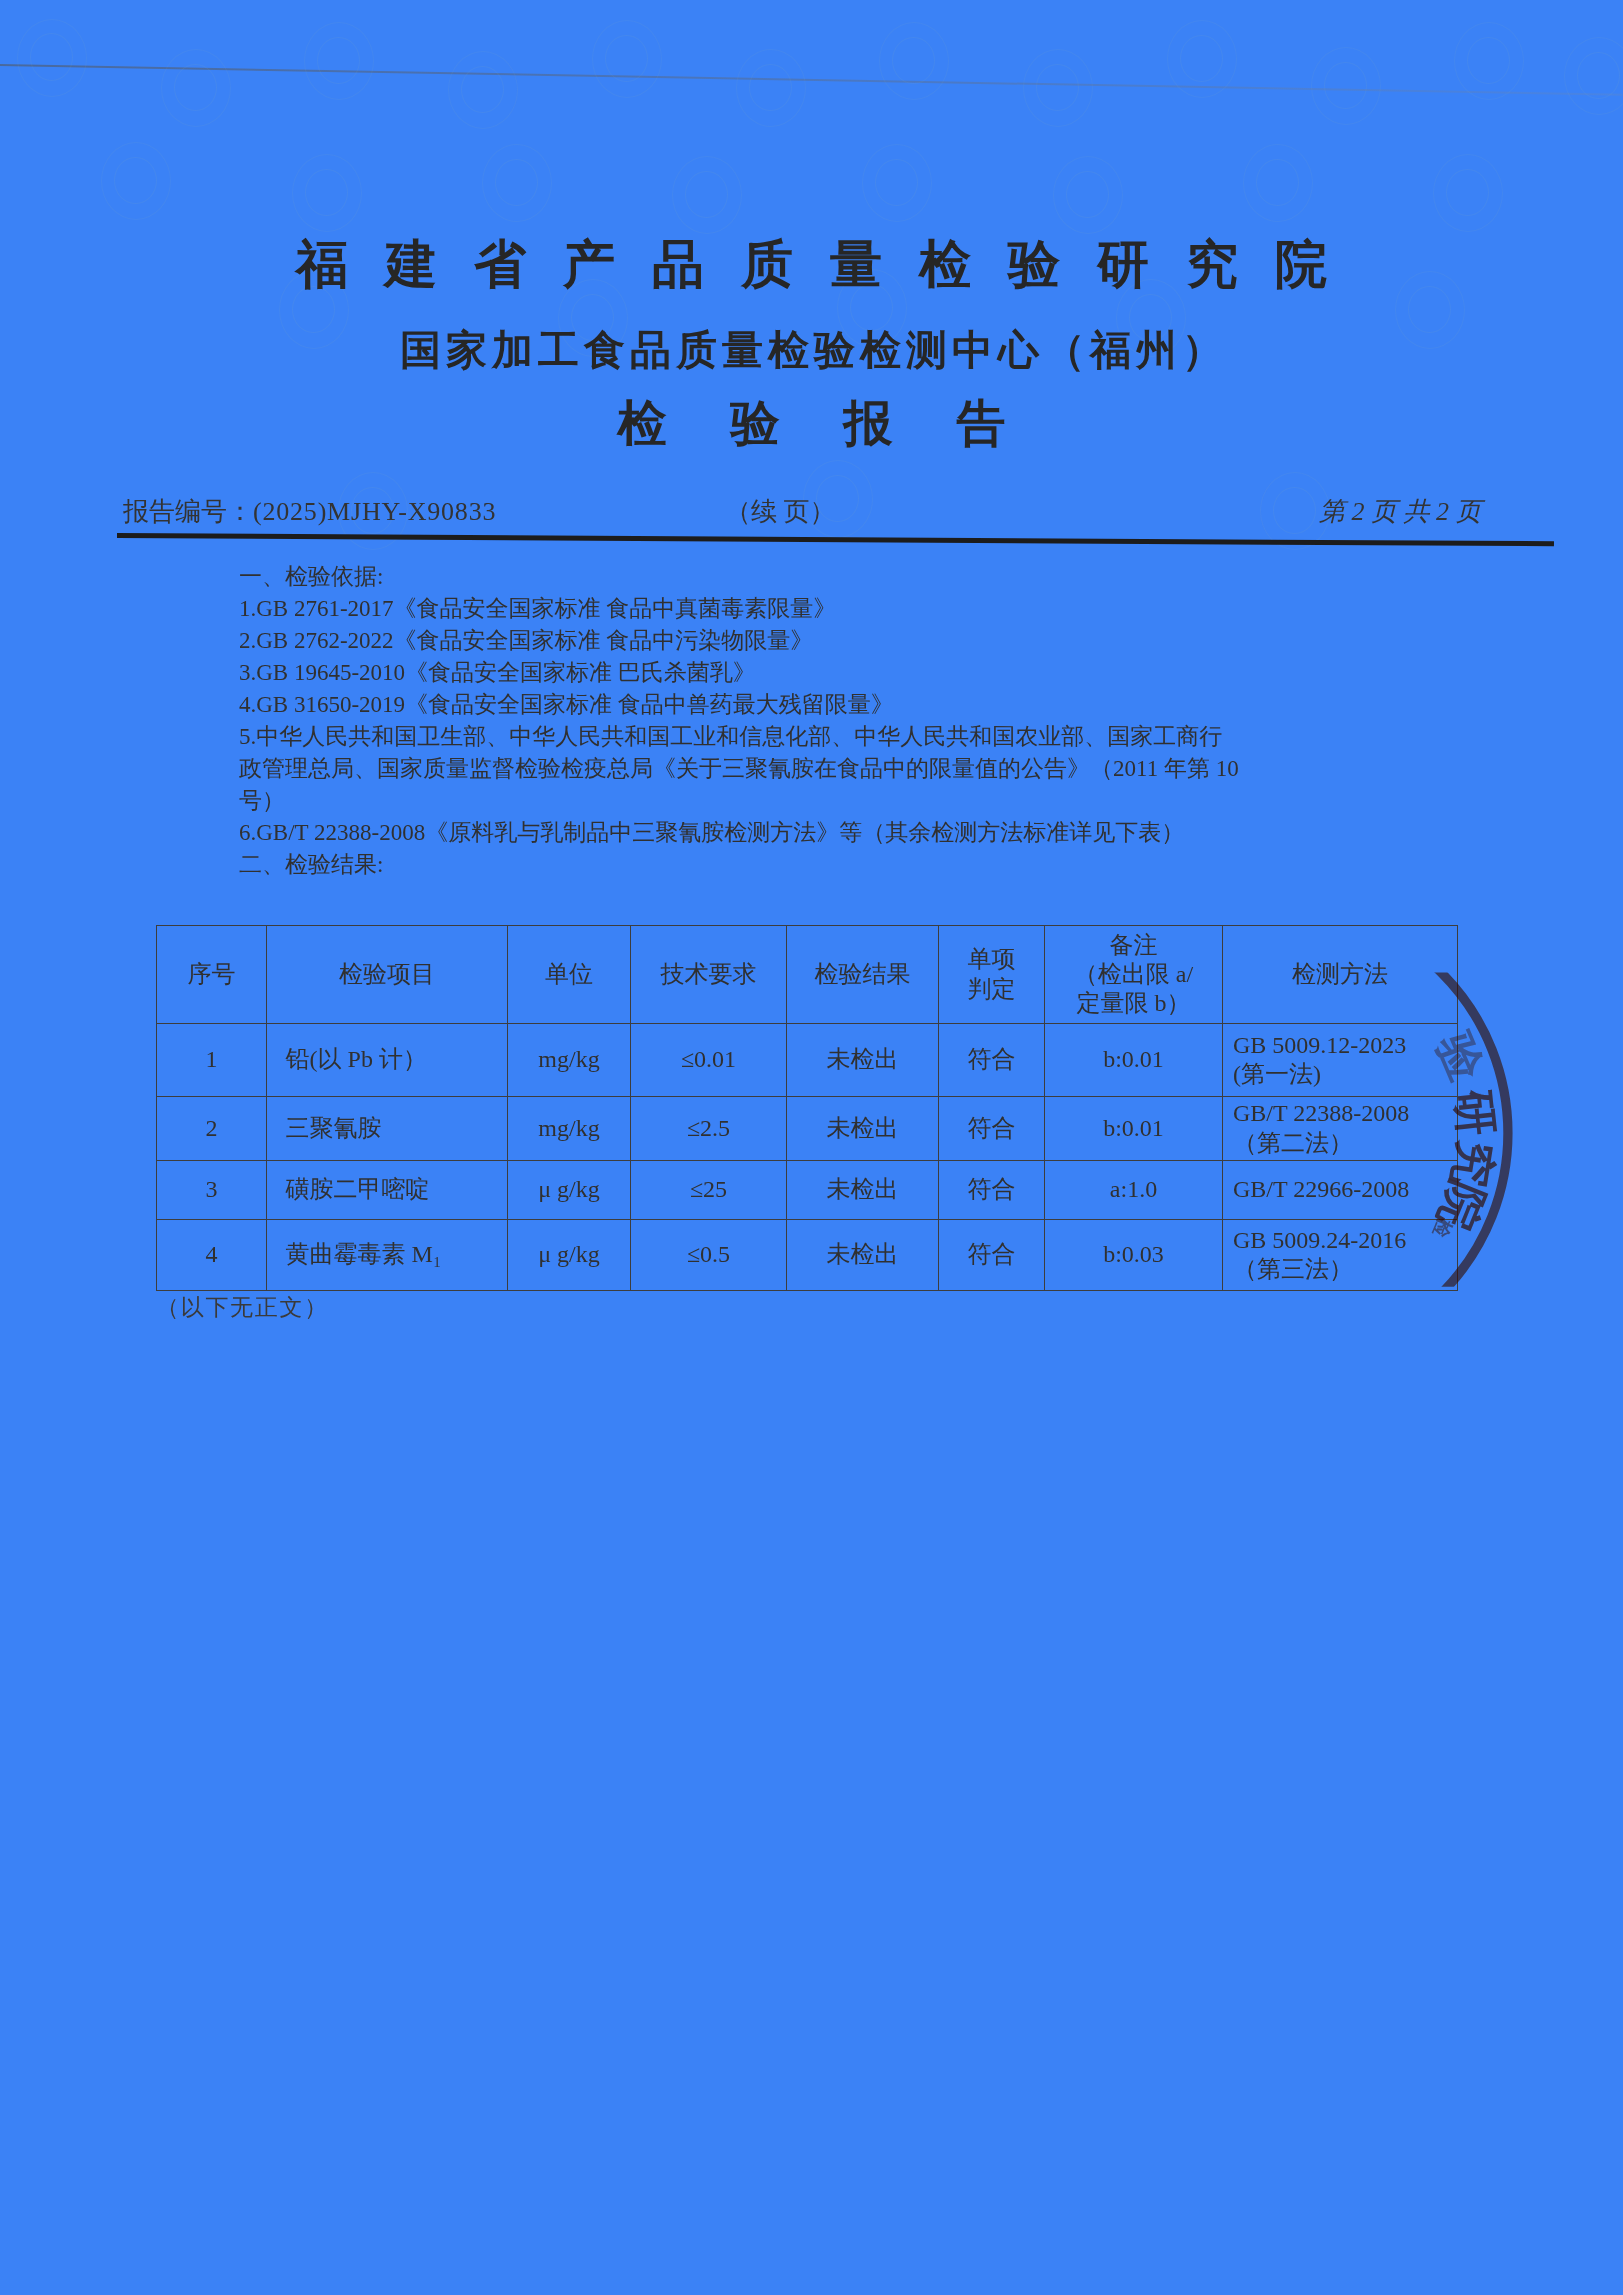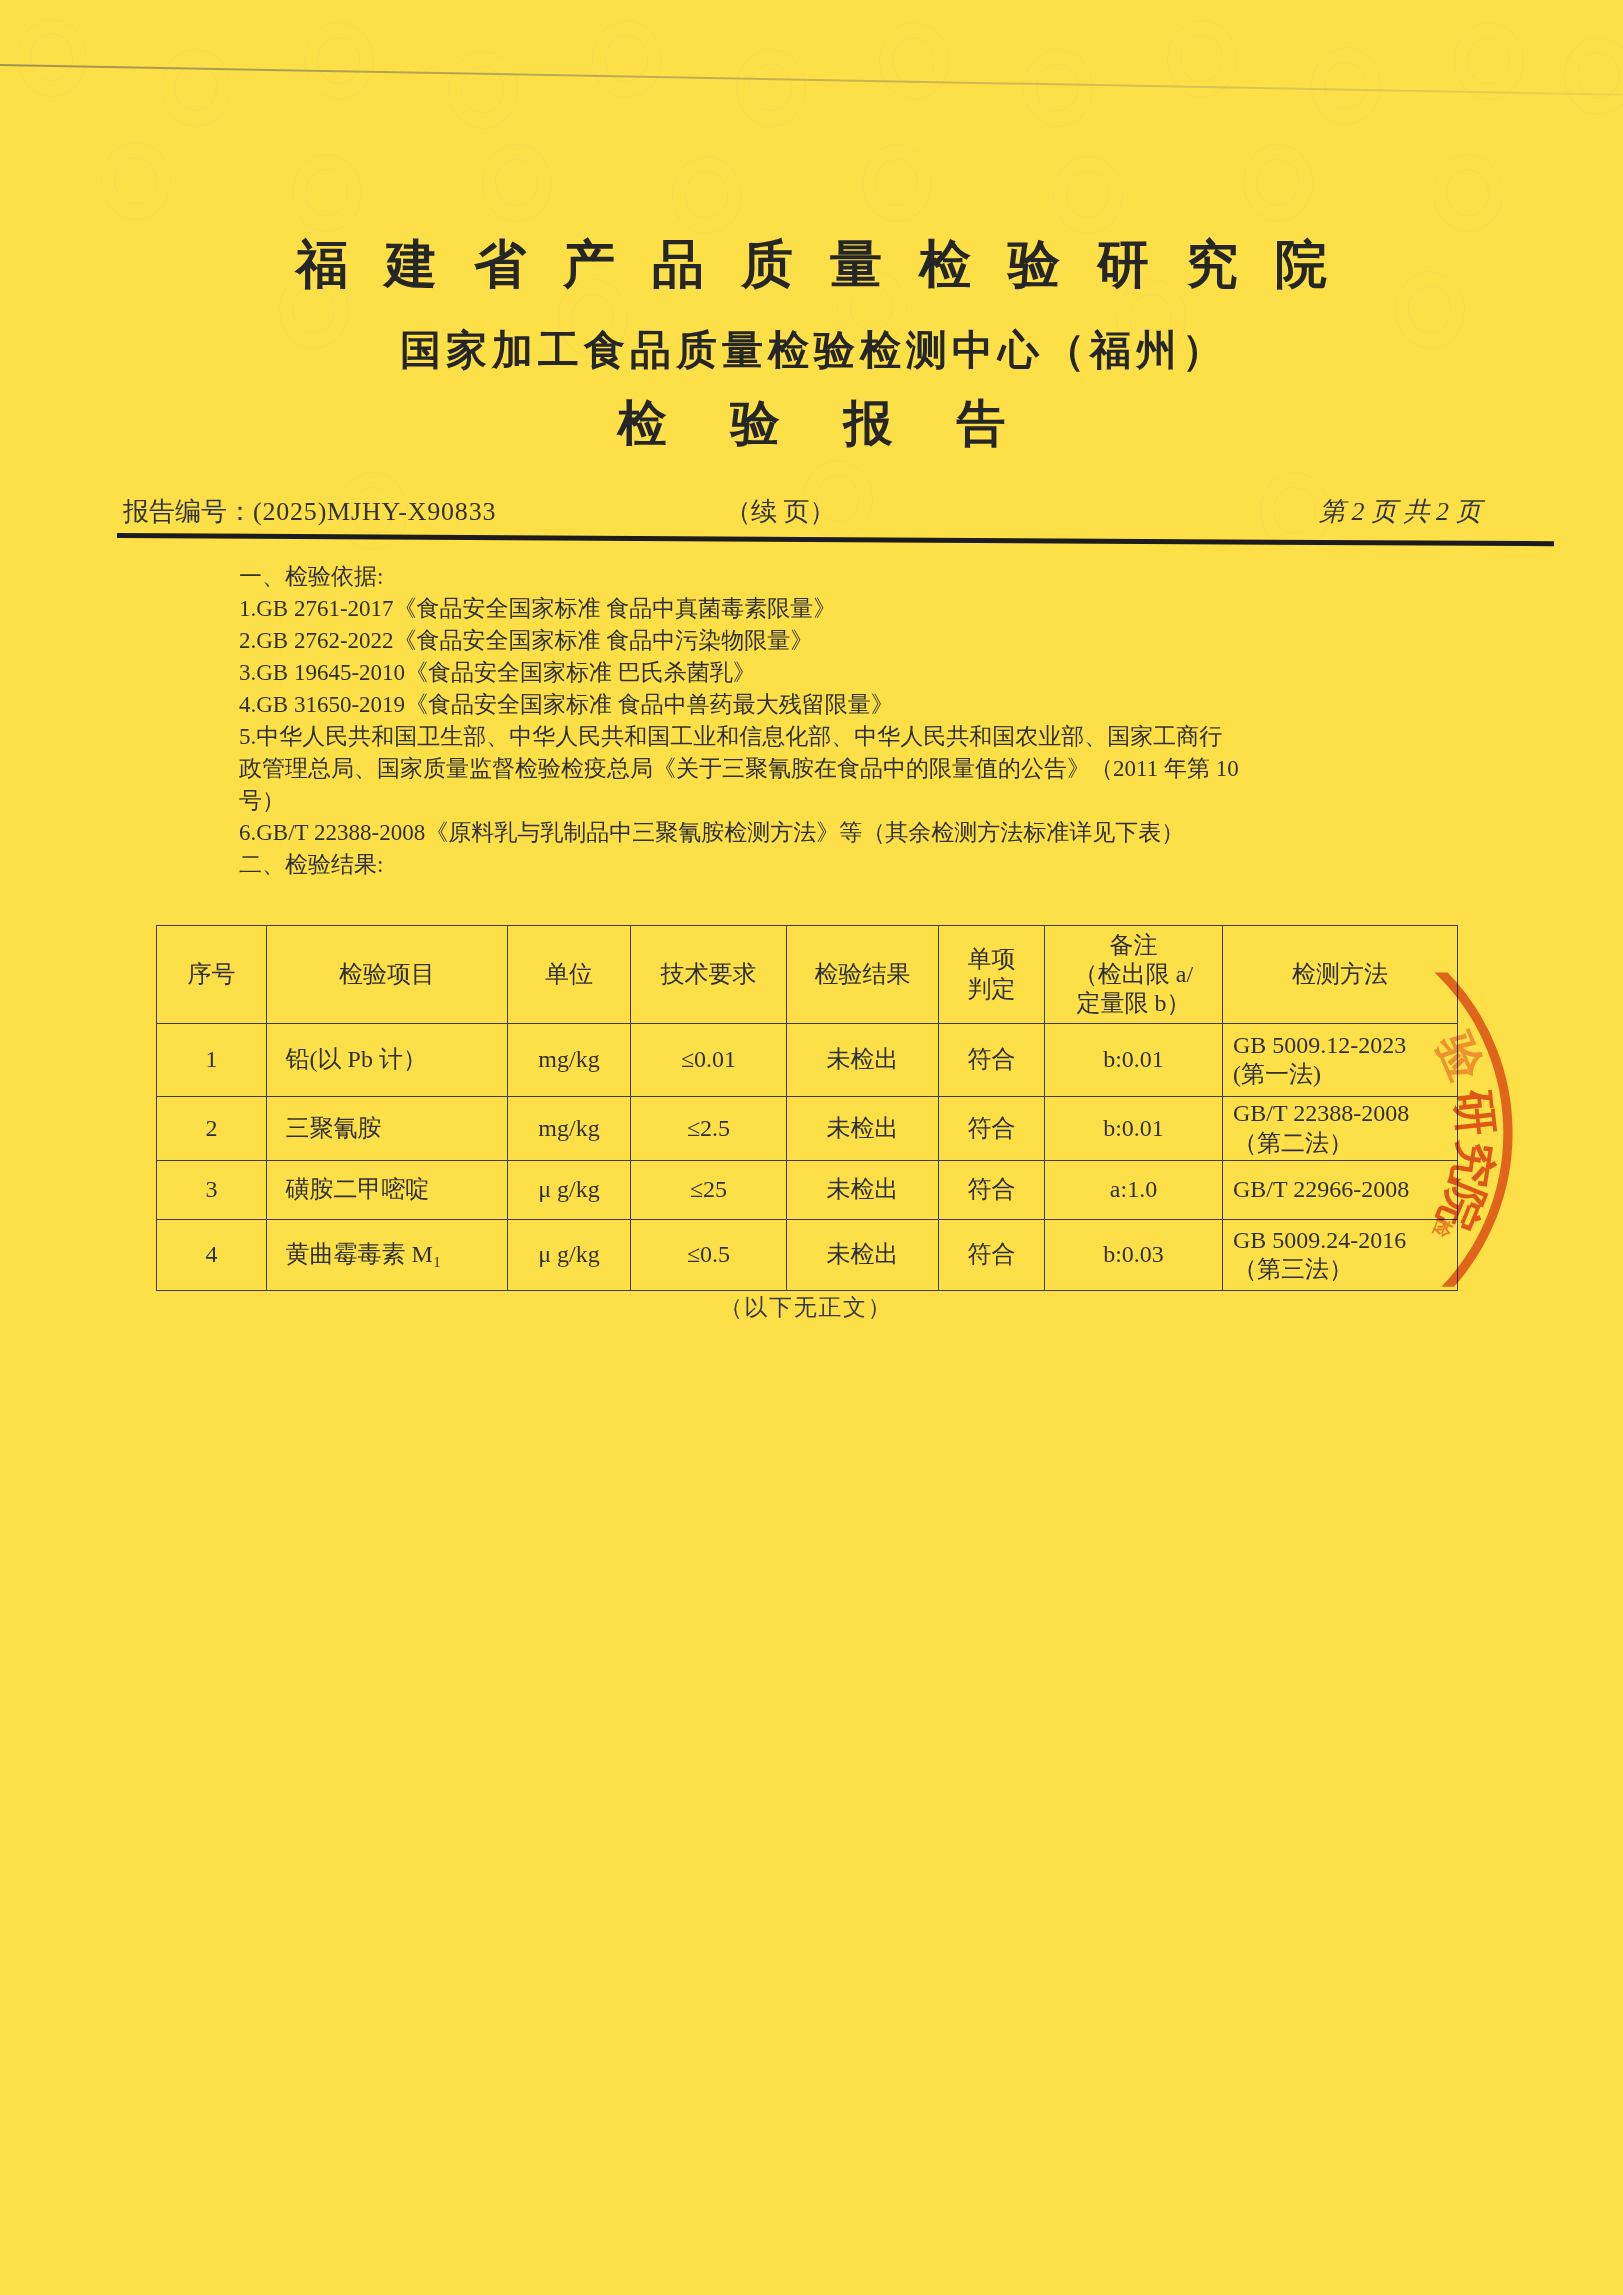--- a/index.html
+++ b/index.html
@@ -1,18 +1,18 @@
 <!DOCTYPE html>
 <html style="font-size:13.5px"><head>
 <meta charset="utf-8">
 <style>
   html,body{margin:0;padding:0;background:#e8e8e8;}
   .page{
     position:relative;width:1623px;height:2295px;margin:0 auto;
-    background:#fde047;overflow:hidden;
+    background:#3b82f6;overflow:hidden;
     font-family:"Liberation Serif","DejaVu Serif",serif;
     color:#2e2e2e;
   }
   
   .wm{
     position:absolute;width:68px;height:76px;border:1.7px solid rgba(150,182,174,.16);
     border-radius:50%;opacity:.55;pointer-events:none;
   }
   .wm::after{
     content:"";position:absolute;left:18%;top:18%;width:60%;height:60%;
@@ -58,21 +58,21 @@
     font-size:24px;color:#303030;
   }
   .results-table th,.results-table td{
     border:1.7px solid #3d3d3d;text-align:center;vertical-align:middle;
     font-weight:normal;white-space:pre-line;line-height:1.22;padding:1.7px 5px;
     overflow:hidden;
   }
   .results-table td.col-item{text-align:left;padding-left:18.6px;}
   .results-table td.col-method{text-align:left;padding-left:10px;}
   .footer-note{
-    position:absolute;left:156px;top:1292px;width:1300px;text-align:center;
+    position:absolute;left:156px;top:1292px;width:1300px;text-align:left;
     font-size:23px;color:#3a3a3a;letter-spacing:1.7px;
   }
   .stamp-svg{
     position:absolute;left:1184px;top:888px;width:440px;height:507px;
     mix-blend-mode:multiply;pointer-events:none;
   }
   .stamp-svg text{font-family:"Liberation Serif","DejaVu Serif",serif;font-weight:bold;}
 </style>
 </head>
 <body>

